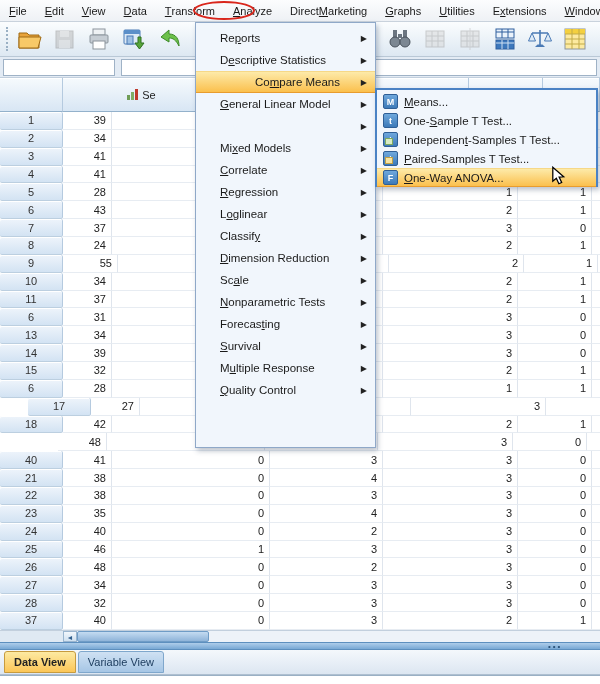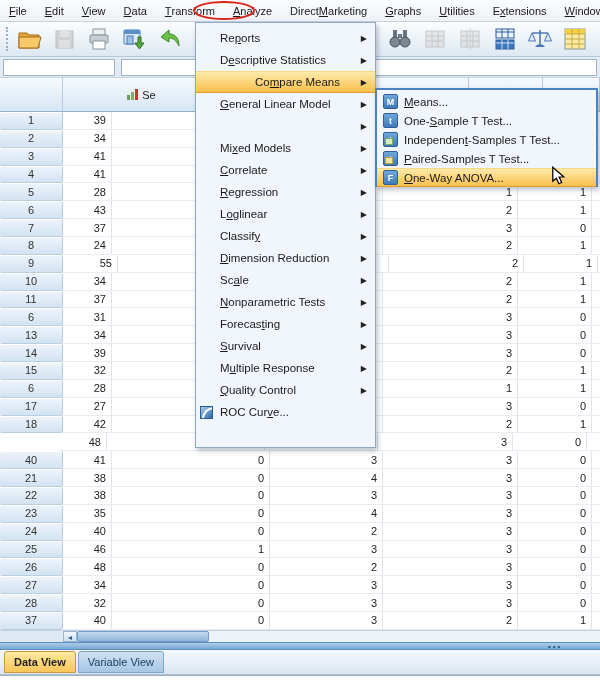--- a/index.html
+++ b/index.html
@@ -360,21 +360,21 @@
       <div class="g-row data">
         <div class="cell rn" style="width: 63px;">6</div>
         <div class="cell dc" style="width: 49px;">28</div>
         <div class="cell dc" style="width: 158px;"></div>
         <div class="cell dc" style="width: 113px;"></div>
         <div class="cell dc" style="width: 135px;">1</div>
         <div class="cell dc" style="width: 74px;">1</div>
         <div class="cell fill" style="flex: 1 1 0%;"></div>
       </div>
       <div class="g-row data">
-        <div class="cell rn" style="width: 63px;">17</div>
+        <div class="cell rn" style="width: 63px; margin-left: 28px;">17</div>
         <div class="cell dc" style="width: 49px;">27</div>
         <div class="cell dc" style="width: 158px;"></div>
         <div class="cell dc" style="width: 113px;"></div>
         <div class="cell dc" style="width: 135px;">3</div>
         <div class="cell dc" style="width: 74px;">0</div>
         <div class="cell fill" style="flex: 1 1 0%;"></div>
       </div>
       <div class="g-row data">
         <div class="cell rn" style="width: 63px;">18</div>
         <div class="cell dc" style="width: 49px;">42</div>
@@ -564,24 +564,20 @@
         <span class="arrow">▶</span>
       </div>
       <div class="menu-item">
         <span>M<span class="mn">u</span>ltiple Response</span>
         <span class="arrow">▶</span>
       </div>
       <div class="menu-item">
         <span><span class="mn">Q</span>uality Control</span>
         <span class="arrow">▶</span>
       </div>
-      <div class="menu-item">
-        <span class="gicon gi gi-roc-curve"></span>
-        <span>ROC Cur<span class="mn">v</span>e...</span>
-      </div>
     </div>
   <div class="submenu-panel" id="cm-submenu">
       <div class="sub-item">
         <span class="si si-means">M</span>
         <span><span class="mn">M</span>eans...</span>
       </div>
       <div class="sub-item">
         <span class="si si-one-sample-t-test">t</span>
         <span>One-<span class="mn">S</span>ample T Test...</span>
       </div>

